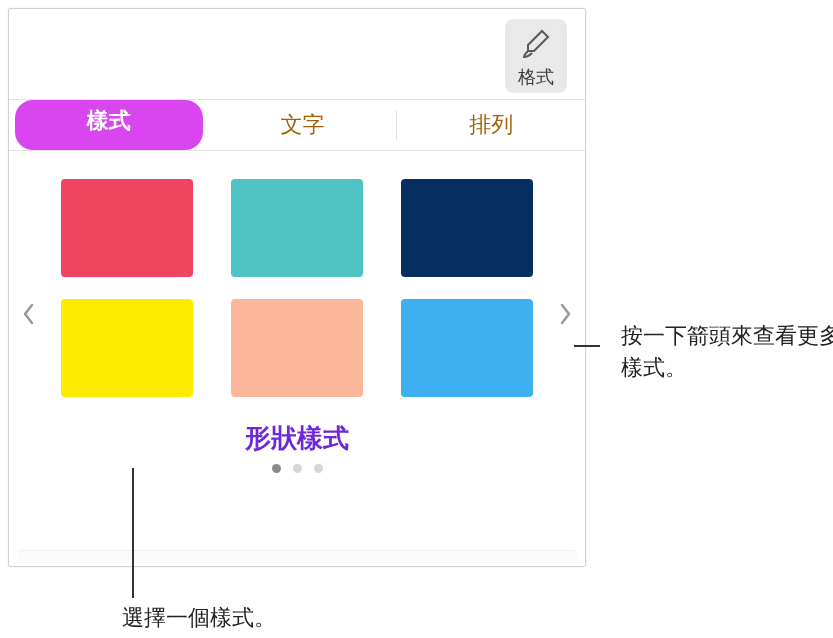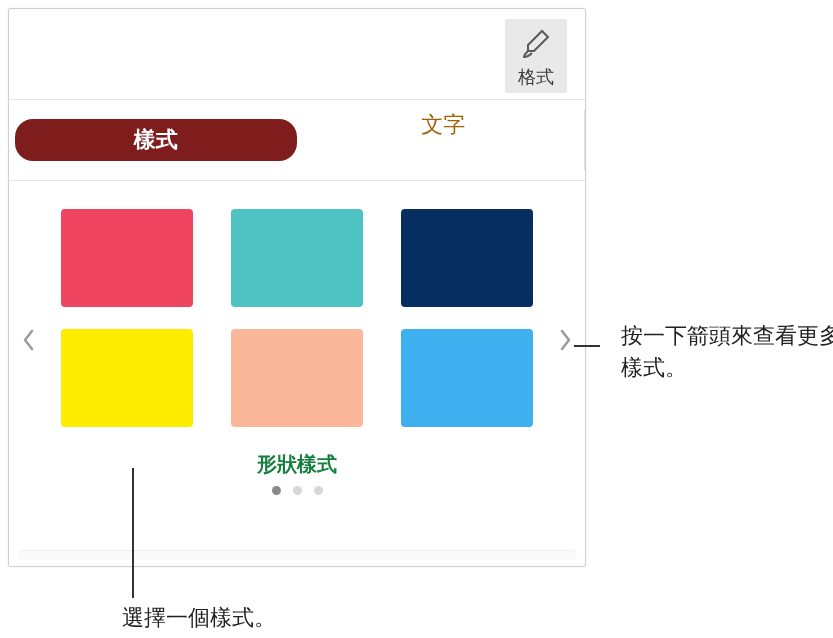--- a/index.html
+++ b/index.html
@@ -27,21 +27,21 @@
       align-items: flex-start;
       padding: 10px 18px 6px 18px;
       gap: 22px;
     }
     .toolbar-item {
       display: flex;
       flex-direction: column;
       align-items: center;
       gap: 4px;
       padding: 6px 10px 4px 10px;
-      border-radius: 2px;
+      border-radius: 8px;
       cursor: pointer;
     }
     .toolbar-item.active {
       background: #e9e9ea;
     }
     .toolbar-icon {
       width: 42px;
       height: 36px;
       display: flex;
       align-items: center;
@@ -62,24 +62,24 @@
     .seg-btn {
       flex: 1;
       text-align: center;
       padding: 10px 0;
       font-size: 22px;
       color: #a16207;
       cursor: pointer;
       position: relative;
     }
     .seg-btn.active {
-      background: #7f1d1d;
+      background: #d946ef;
       color: #fff;
       border-radius: 18px;
-      margin: 19px 6px;
+      margin: 0 6px;
       padding: 6px 0;
       font-weight: 600;
     }
     .seg-sep {
       width: 1px;
       background: #e0e0e0;
       margin: 10px 0;
     }
     .swatch-area {
       position: relative;
@@ -107,23 +107,23 @@
       align-items: center;
       justify-content: center;
       color: #8a8a8a;
       cursor: pointer;
       font-size: 22px;
     }
     .nav-left { left: 6px; }
     .nav-right { right: 6px; }
     .section-title {
       text-align: center;
-      font-size: 20px;
+      font-size: 26px;
       font-weight: 600;
-      color: #15803d;
+      color: #6d28d9;
       margin-top: 24px;
     }
     .pager {
       display: flex;
       justify-content: center;
       gap: 12px;
       margin-top: 8px;
     }
     .dot {
       width: 9px;
@@ -193,20 +193,23 @@
   </div>
 
   <div class="segmented">
     <div class="seg-btn active">
       <span>樣式</span>
     </div>
     <div class="seg-btn">
       <span>文字</span>
     </div>
     <div class="seg-sep"></div>
+    <div class="seg-btn">
+      <span>排列</span>
+    </div>
   </div>
 
   <div class="swatch-area">
     <div class="nav-arrow nav-left">
       <span>
         <svg width="14" height="22" viewBox="0 0 14 22" fill="none" stroke="#9a9a9a" stroke-width="2.5" stroke-linecap="round" stroke-linejoin="round">
             <path d="M10 2 L3 11 L10 20"></path>
           </svg>
       </span>
     </div>

